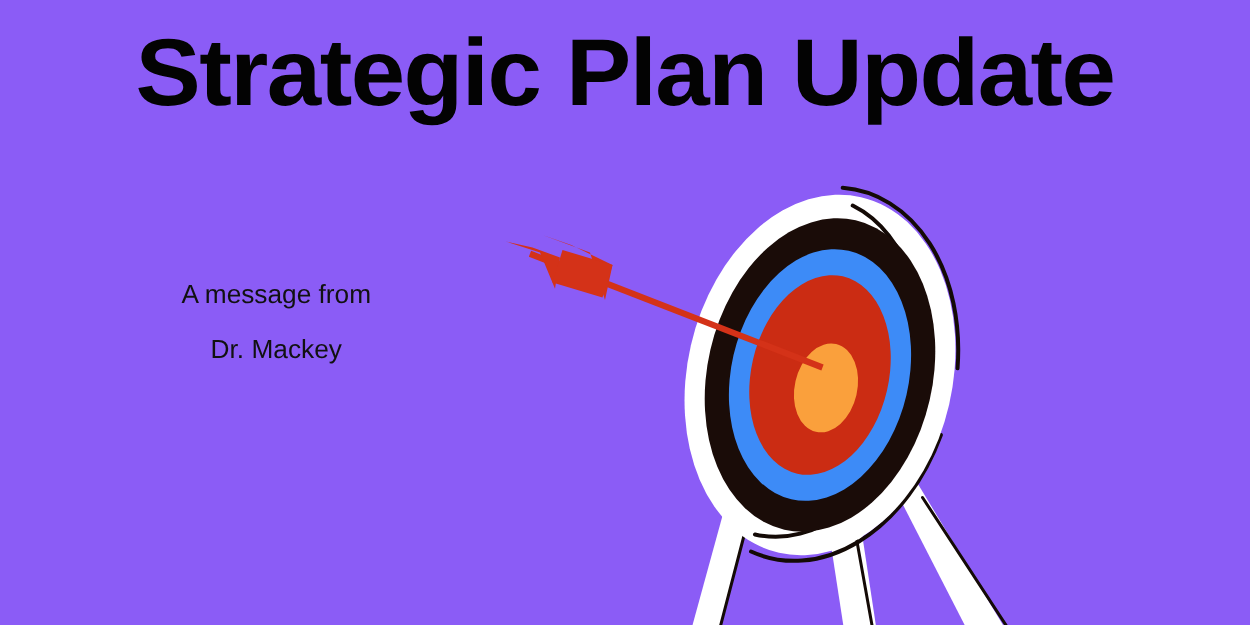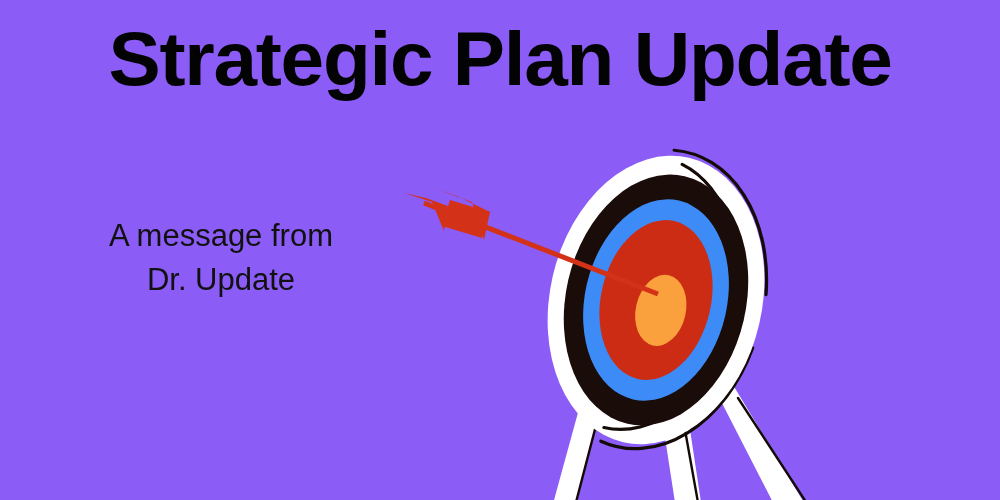--- a/index.html
+++ b/index.html
@@ -38,21 +38,21 @@
     transform-origin: 50% 50%;
   }
   #subtitle {
     position: absolute;
     left: 28px;
     top: 214px;
     width: 386px;
     text-align: center;
     font-family: "Liberation Sans", sans-serif;
     font-weight: normal;
-    font-size: 31px;
+    font-size: 21px;
     line-height: 44px;
     color: #111111;
   }
   #subtitle .sub-line {
     display: block;
     white-space: nowrap;
   }
   #target-illustration {
     position: absolute;
     left: 386px;
@@ -63,21 +63,21 @@
 </style>
 </head>
 <body>
 
 <div id="banner">
 
   <div id="title">Strategic Plan Update</div>
 
   <div id="subtitle">
     <span class="sub-line">A message from</span>
-    <span class="sub-line">Dr. Update</span>
+    <span class="sub-line">Dr. Mackey</span>
   </div>
 
   <svg id="target-illustration" viewBox="0 0 500 380" xmlns="http://www.w3.org/2000/svg">
 
     <g>
 
       <path fill="#ffffff" d="M196 268 L215 272 L186 392 L162 392 Z"></path>
       <path fill="none" stroke="#140a06" stroke-width="2.4" stroke-linecap="round" d="M213.5 282 L188 380"></path>
 
       <path fill="#ffffff" d="M272 262 L298 260 L318 392 L292 392 Z"></path>

